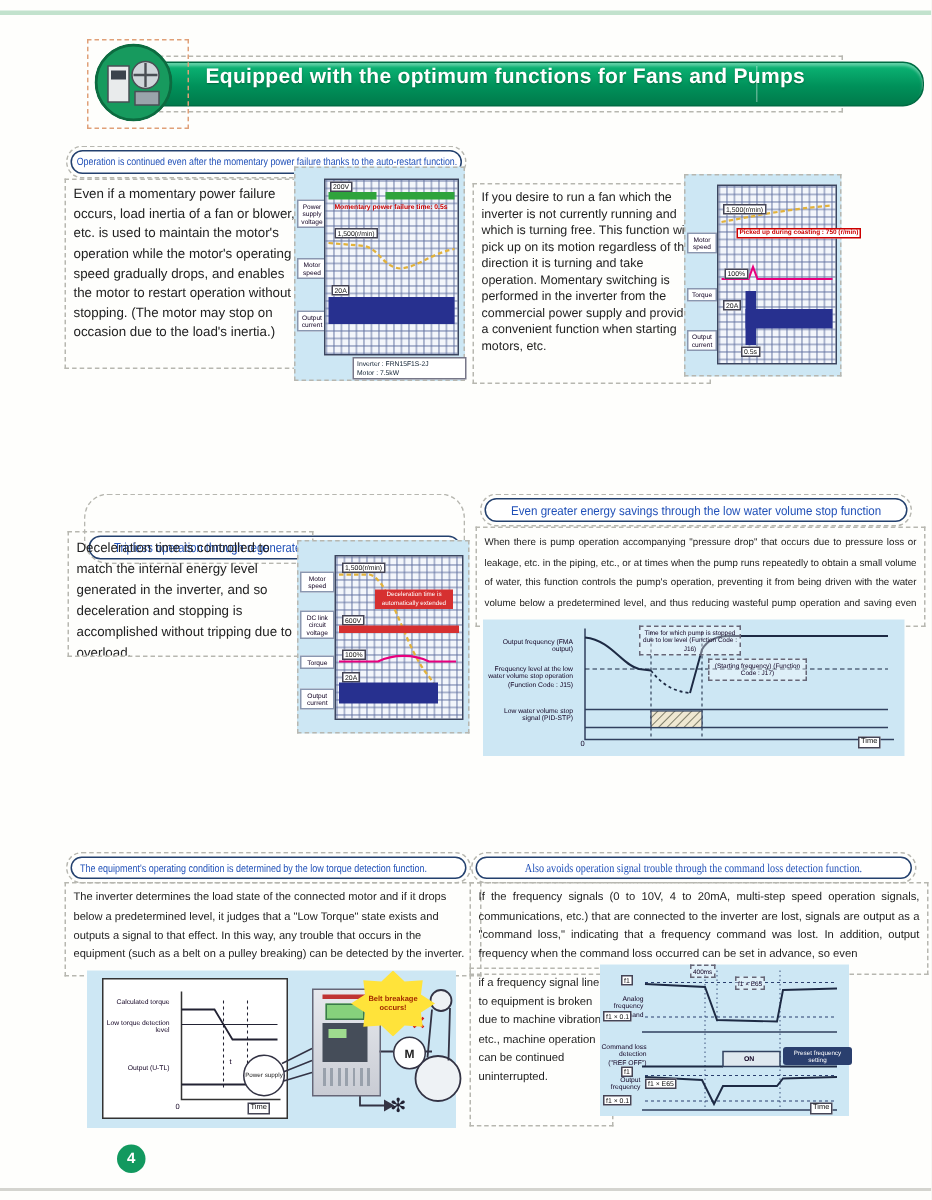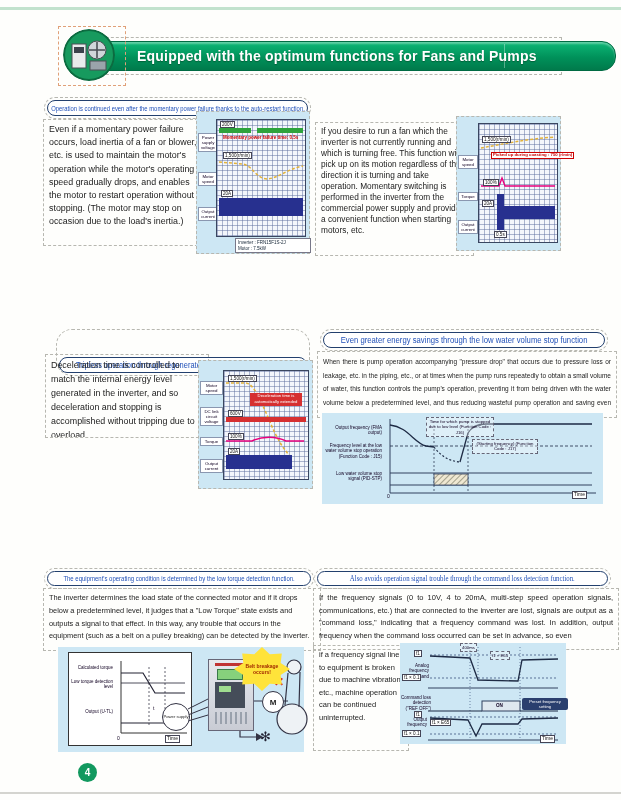--- a/index.html
+++ b/index.html
@@ -3,21 +3,21 @@
 <meta charset="utf-8">
 <style>
   html,body{margin:0;padding:0;background:#f2f2ee;}
   .page{position:relative;width:621px;height:800px;background:#fefefc;overflow:hidden;
         font-family:"Liberation Sans",sans-serif;color:#222;}
   .abs{position:absolute;}
   .dash{border:1px dashed #b7b7b0;}
   .dash-orange{border:1px dashed #e0a078;}
   
   .banner{background:linear-gradient(#0db877,#00915a 55%,#007a4b);border:1px solid #006b43;
-          border-radius:14px;display:flex;align-items:center;color:#fff;font-weight:bold;
+          border-radius:14px;display:flex;color:#fff;font-weight:bold;
           font-size:14px;letter-spacing:.2px;text-shadow:0 1px 1px rgba(0,60,30,.5);
           box-shadow:inset 0 2px 2px rgba(255,255,255,.35);}
   .banner-seam{position:absolute;right:110px;top:2px;bottom:2px;width:1px;background:rgba(255,255,255,.35);}
   .icon-circle{border-radius:50%;overflow:hidden;}
   
   .capwrap{border:1px dashed #b7b7b0;border-radius:16px;padding:2px;}
   .cap{border:1.5px solid #23406e;border-radius:14px;background:#fff;color:#2050b8;
        display:flex;align-items:center;justify-content:center;white-space:nowrap;overflow:hidden;}
   
   .bodytext{border:1px dashed #b7b7b0;padding:3px 5px;color:#222;text-align:left;overflow:hidden;}
@@ -182,21 +182,21 @@
         </defs>
       <rect x="50" y="59" width="34" height="11" fill="url(#hatch)" stroke="#31405e" stroke-width=".8"></rect>
     </svg>
     <div class="tinybox" style="left:104px;top:4px;width:64px;">Time for which pump is stopped due to low level (Function Code : J16)</div>
     <div class="tinybox" style="left:150px;top:26px;width:62px;">(Starting frequency) (Function Code : J17)</div>
     <div class="tiny" style="left:65px;top:80px;font-size:5px;">0</div>
     <div class="tb" style="left:250px;top:78px;font-size:5px;">Time</div>
   </div>
 
   <div class="abs capwrap" style="left:44px;top:568px;width:264px;">
-    <div class="cap" style="height:13px;font-size:7.3px;">
+    <div class="cap" style="height:13px;font-size:7.3px;justify-content:flex-end;">
         <span style="transform:scaleX(.82);">The equipment's operating condition is determined by the low torque detection function.</span>
       </div>
   </div>
   <div class="abs bodytext" style="left:43px;top:588px;width:266px;height:55px;font-size:7.4px;line-height:12.8px;">The inverter determines the load state of the connected motor and if it drops below a predetermined level, it judges that a "Low Torque" state exists and outputs a signal to that effect. In this way, any trouble that occurs in the equipment (such as a belt on a pulley breaking) can be detected by the inverter.</div>
 
   <div class="abs panel-solid" style="left:58px;top:647px;width:246px;height:105px;">
     <div class="abs" style="left:10px;top:5px;width:122px;height:92px;background:#fff;border:1px solid #333;">
       <div class="tiny" style="left:2px;top:12px;width:42px;text-align:right;">Calculated torque</div>
       <div class="tiny" style="left:2px;top:26px;width:42px;text-align:right;">Low torque detection level</div>
       <div class="tiny" style="left:4px;top:56px;width:40px;text-align:right;">Output (U-TL)</div>

